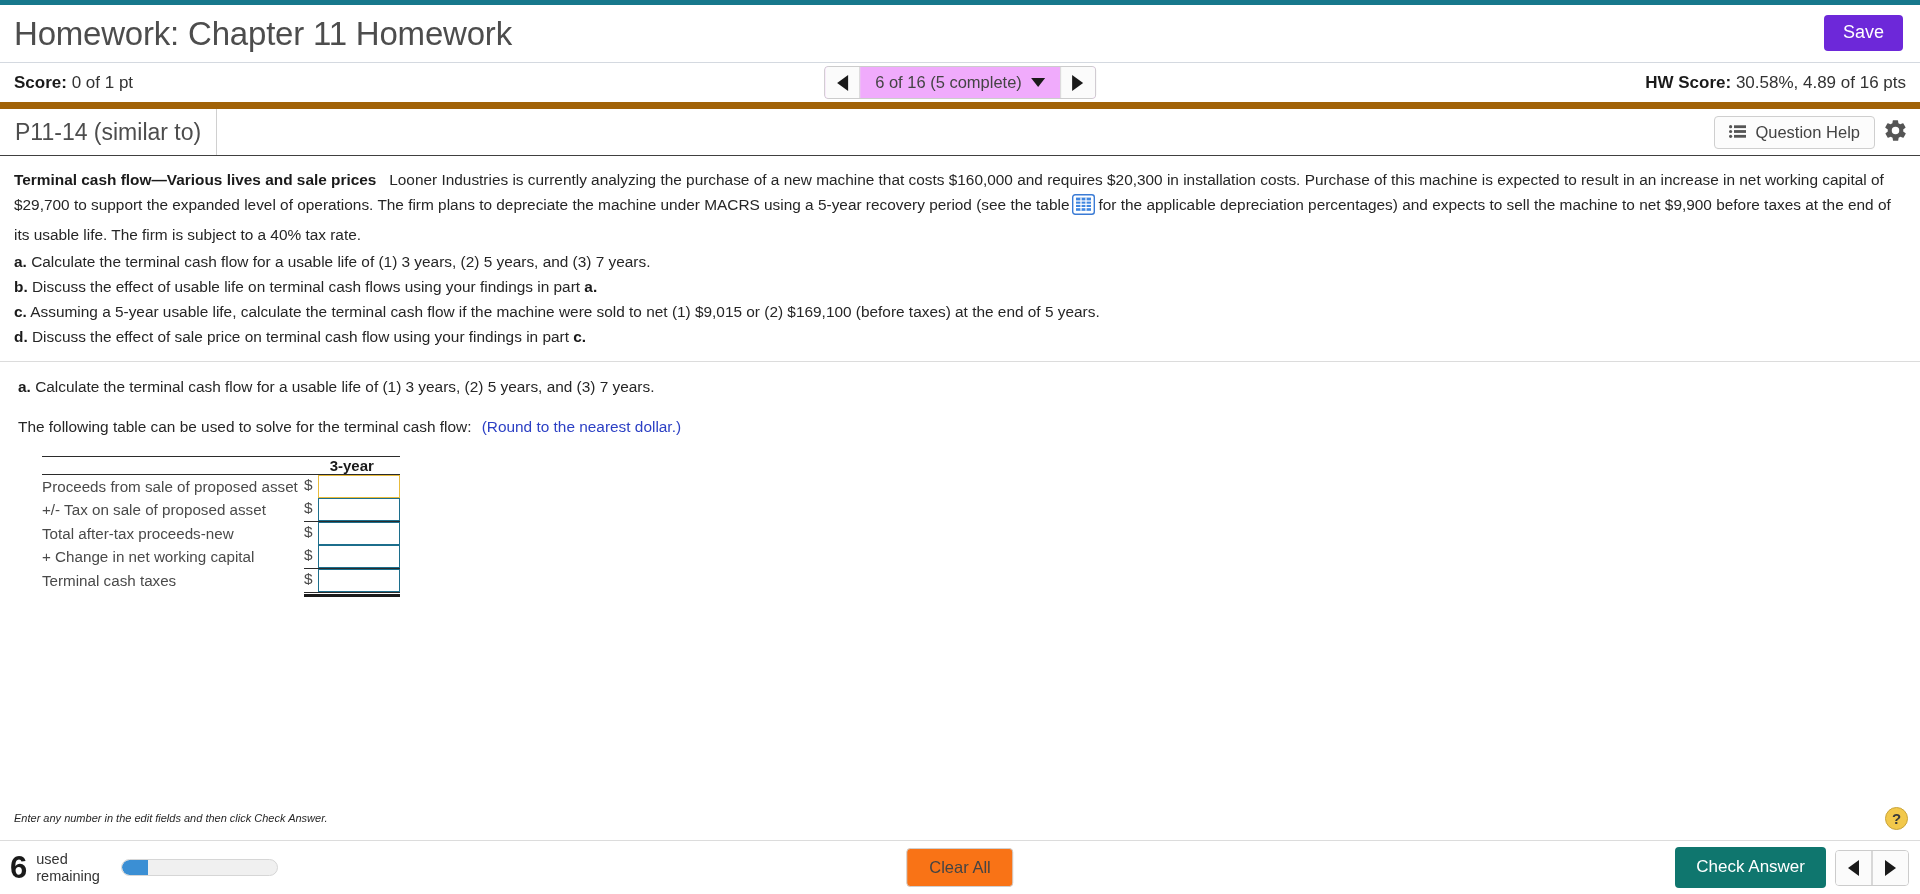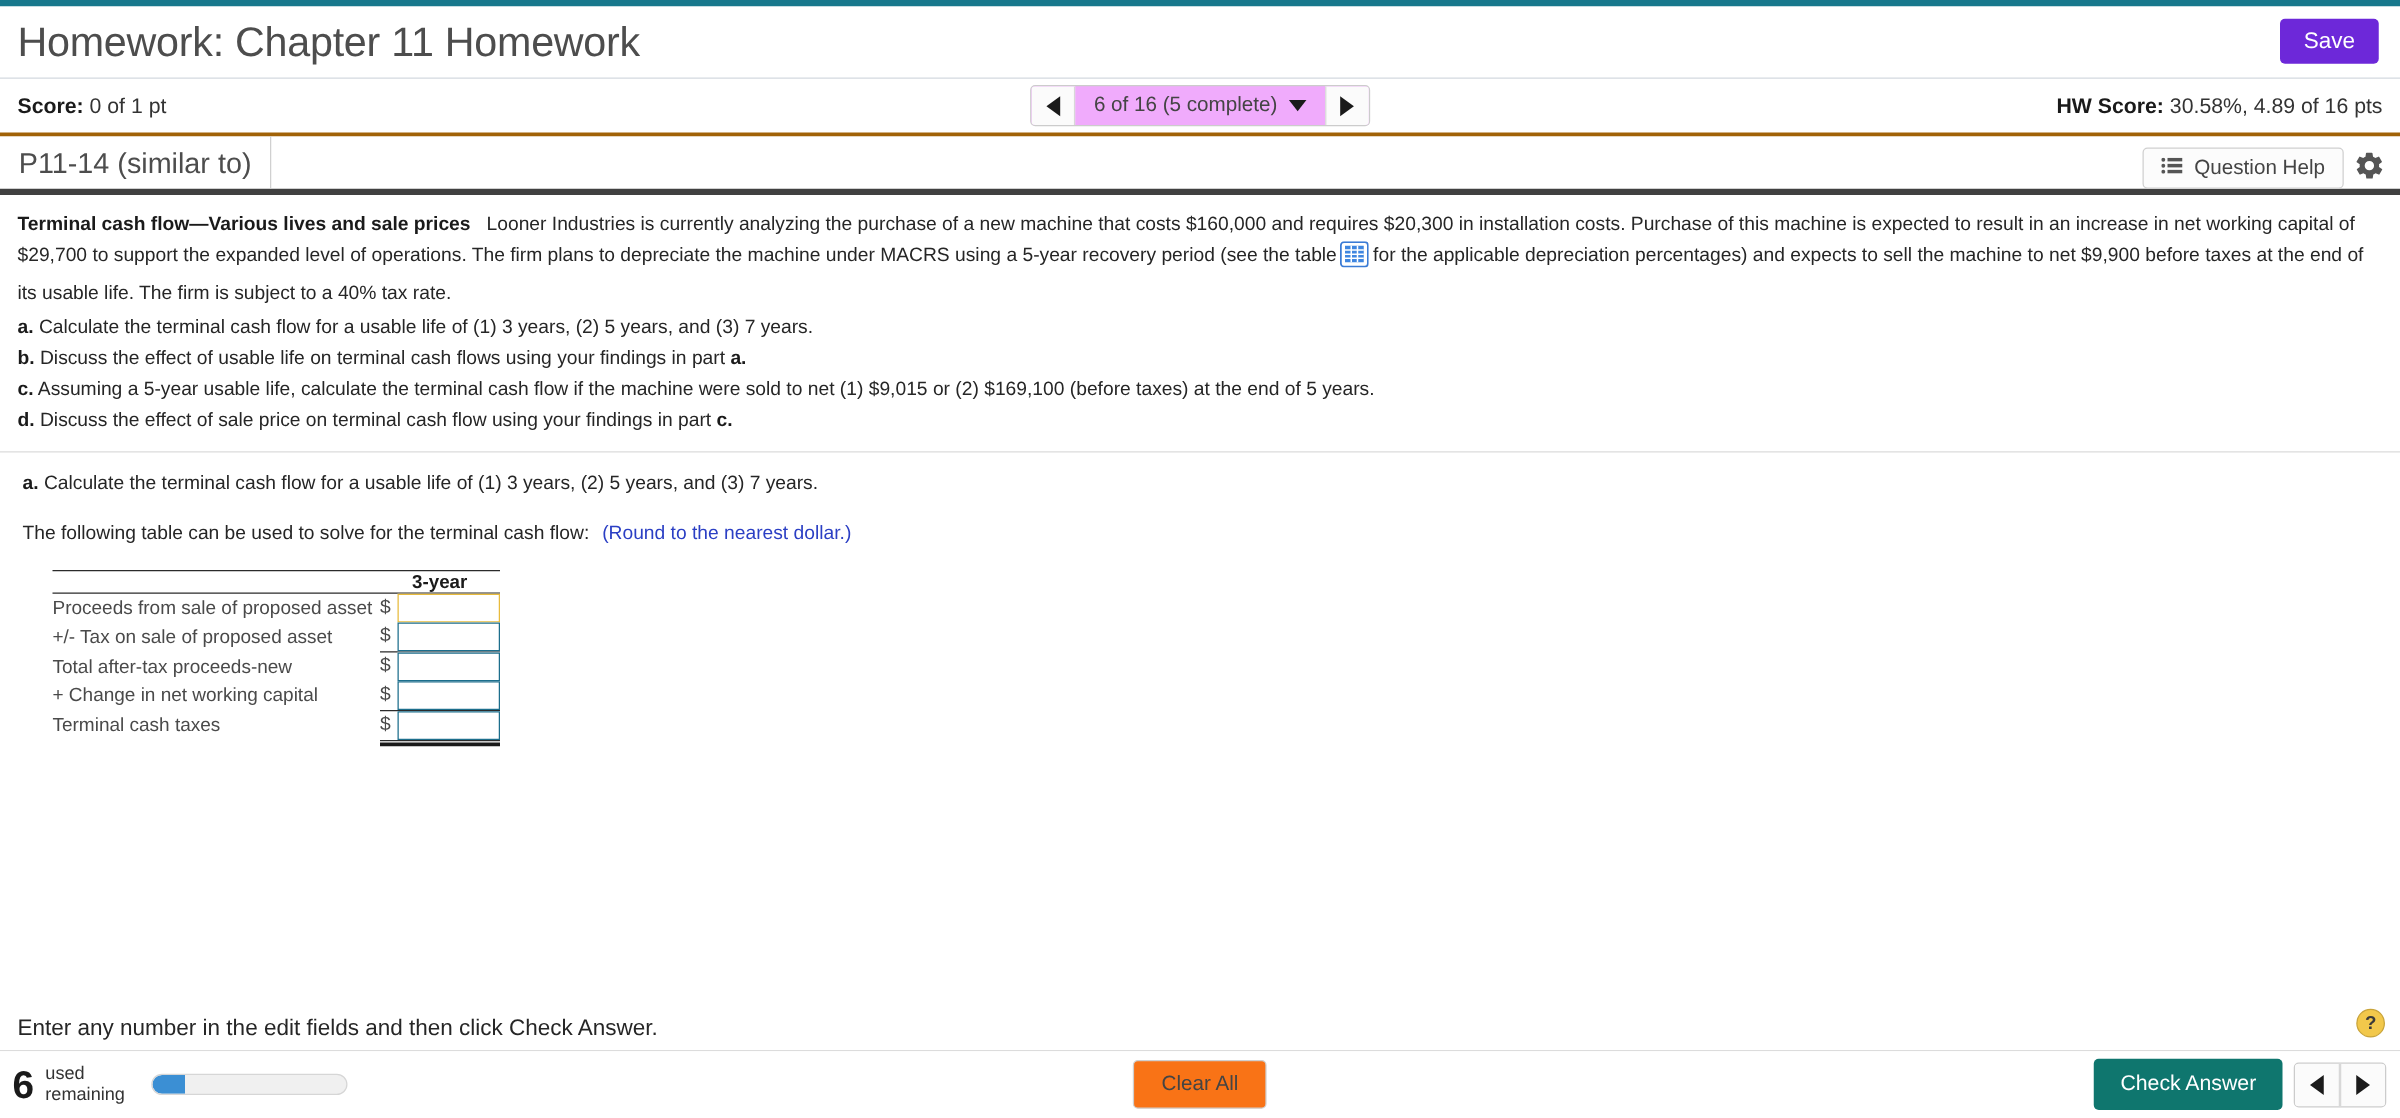--- a/index.html
+++ b/index.html
@@ -50,21 +50,21 @@
     line-height: 1.1;
   }
 
   
   .score-row {
     position: relative;
     height: 46px;
     display: flex;
     align-items: center;
     padding: 0 14px;
-    border-bottom: 3px solid #a16207;
+    border-bottom: 7px solid #a16207;
   }
   .score-left { font-size: 17px; color: #333; white-space: nowrap; }
   .score-left b { font-weight: bold; color: #1a1a1a; }
 
   .nav-widget {
     position: absolute;
     left: 50%;
     transform: translateX(-50%);
     display: flex;
     align-items: stretch;
@@ -119,22 +119,22 @@
     color: #333;
     white-space: nowrap;
   }
   .score-right b { font-weight: bold; color: #1a1a1a; }
 
   
   .qid-row {
     position: relative;
     height: 47px;
     display: flex;
-    align-items: flex-end;
-    border-bottom: 5px solid #404040;
+    align-items: center;
+    border-bottom: 1px solid #404040;
   }
   .qid-label {
     font-size: 23px;
     color: #4d4d4d;
     padding: 0 15px;
     border-right: 1px solid #d0d0d0;
     height: 100%;
     display: flex;
     align-items: center;
     white-space: nowrap;
@@ -255,22 +255,23 @@
     position: absolute;
     left: 0;
     top: 840px;
     width: 100%;
     border-top: 1px solid #dcdcdc;
   }
   .footer-msg {
     position: absolute;
     left: 14px;
     top: 812px;
-    font-size: 18px;
+    font-size: 11px;
     color: #262626;
+    font-style: italic;
   }
   .help-circle {
     position: absolute;
     right: 12px;
     top: 807px;
     width: 23px; height: 23px;
     border-radius: 50%;
     background: #f2c84b;
     border: 1px solid #c9a43a;
     color: #3a3a3a;

